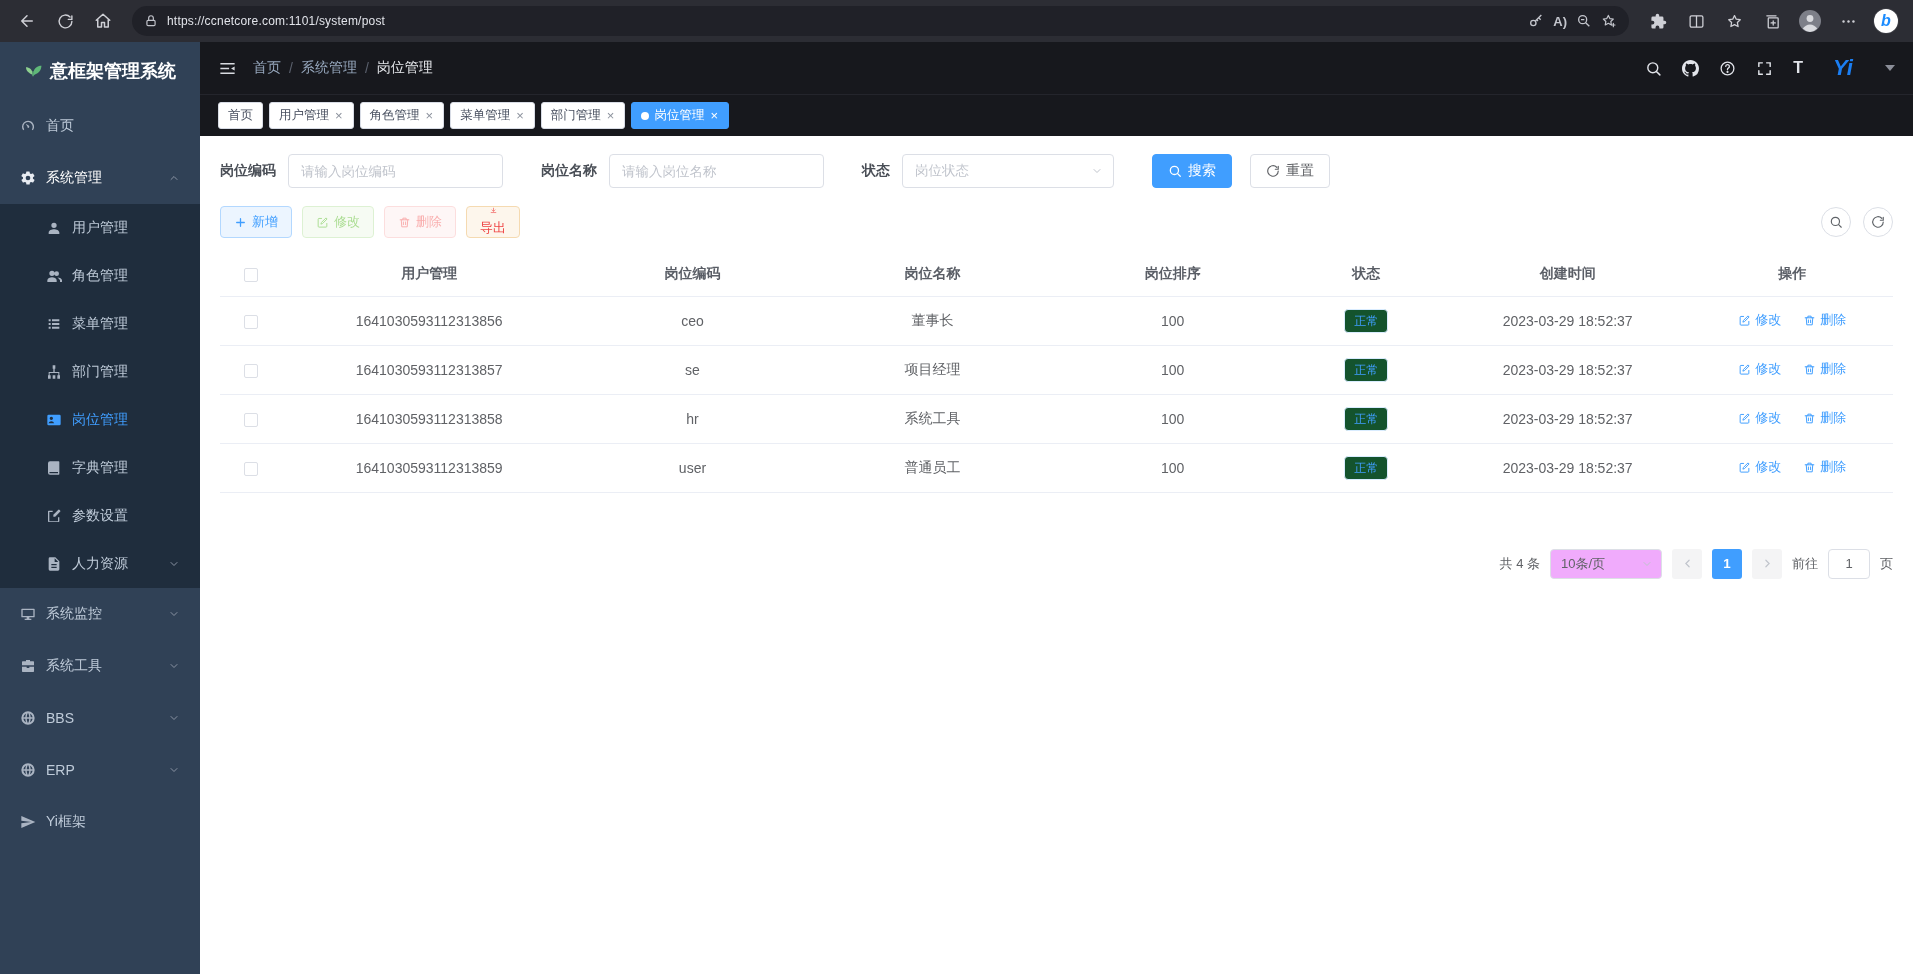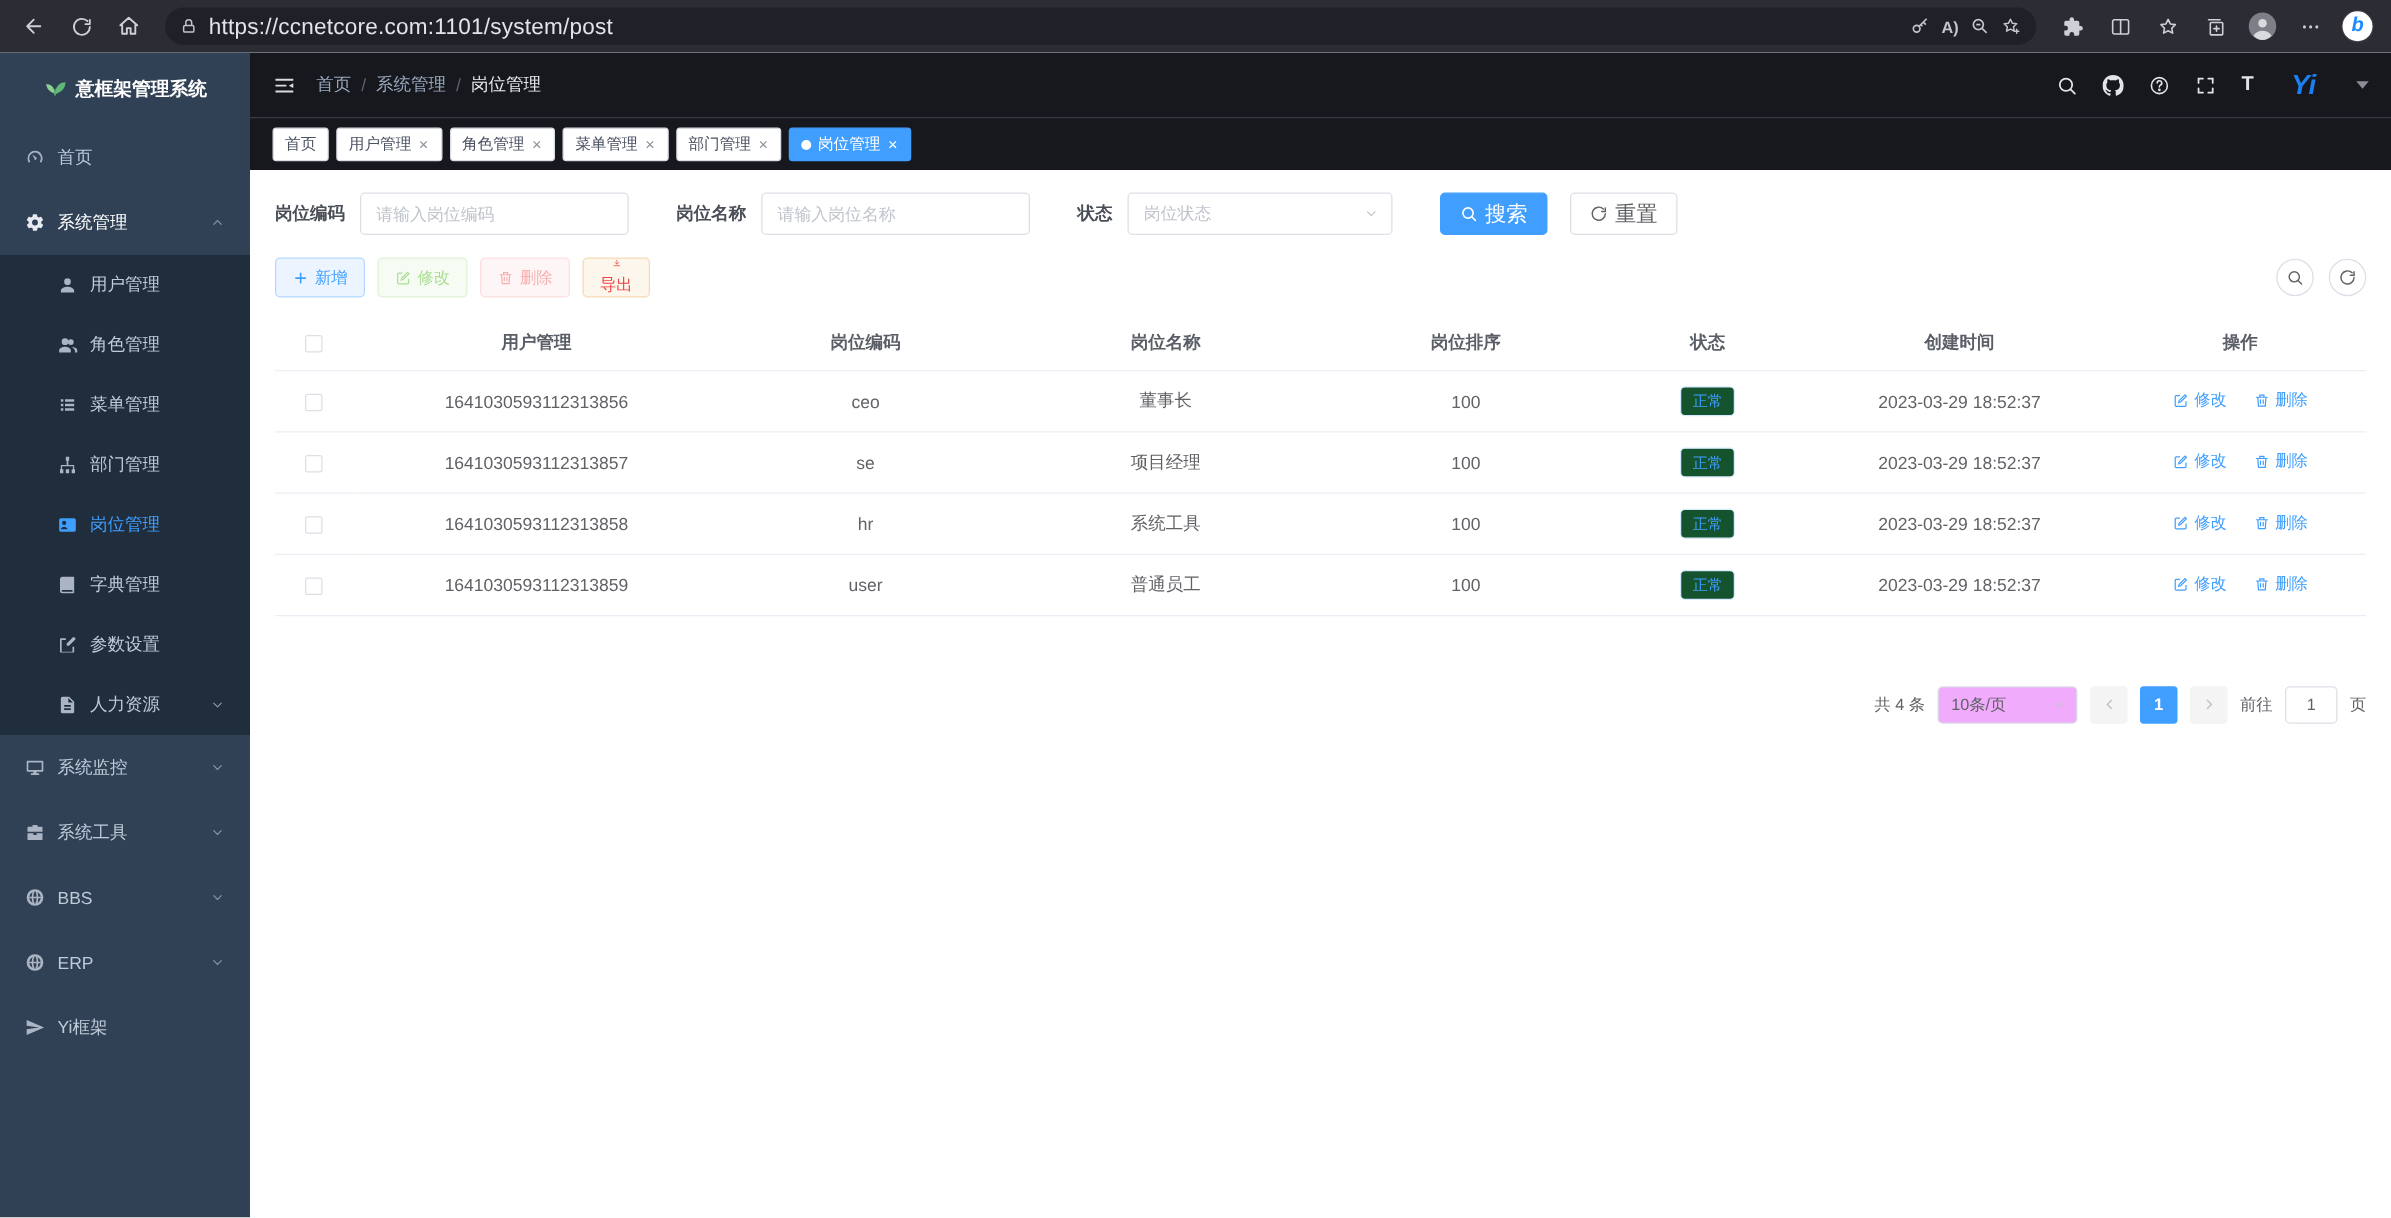--- a/index.html
+++ b/index.html
@@ -9,35 +9,35 @@
 
   
   .browser-bar { height:42px; background:#2c2d34; display:flex; align-items:center;
     padding:0 10px; gap:4px; flex:0 0 auto; }
   .bbtn { width:34px; height:32px; display:flex; align-items:center; justify-content:center;
     color:#cfd0d6; border-radius:4px; cursor:pointer; flex:0 0 auto; }
   .bbtn svg { display:block; }
   .address-bar { flex:1; height:30px; background:#202128; border-radius:15px; display:flex;
     align-items:center; padding:0 12px; gap:9px; color:#e2e4ea; font-size:14px; margin:0 8px; min-width:0; }
   .address-bar .abtn { display:flex; align-items:center; color:#c3c5cc; cursor:pointer; }
-  .address-url { flex:1; white-space:nowrap; overflow:hidden; font-size:18px; letter-spacing:.2px; }
+  .address-url { flex:1; white-space:nowrap; overflow:hidden; font-size:12px; letter-spacing:.2px; }
   .read-aloud { font-size:13px; font-weight:700; color:#c3c5cc; }
   .avatar-btn svg { border-radius:50%; }
   .bing { width:24px; height:24px; border-radius:50%; background:#fff;
     display:flex; align-items:center; justify-content:center; font-weight:700; font-style:italic;
     color:#1b8cff; font-size:16px; box-shadow:0 0 0 1px #3a3b42; }
 
   
   .app-row { flex:1; display:flex; min-height:0; }
 
   
   .sidebar { width:200px; background:#304156; color:#bfcbd9; flex:0 0 auto; display:flex;
     flex-direction:column; font-size:14px; overflow:hidden; }
   .logo-row { height:58px; display:flex; align-items:center; justify-content:center; gap:8px;
-    color:#fff; font-weight:700; font-size:15px; flex:0 0 auto; }
+    color:#fff; font-weight:700; font-size:18px; flex:0 0 auto; }
   .menu-item { height:52px; display:flex; align-items:center; padding:0 20px; gap:10px;
     cursor:pointer; color:#bfcbd9; flex:0 0 auto; }
   .menu-item .mi { width:16px; height:16px; display:inline-flex; color:#aab4c2; }
   .menu-item .mi svg { width:16px; height:16px; }
   .menu-item .chev { margin-left:auto; color:#8a93a3; display:flex; }
   .menu-item.parent-active { color:#ffffff; }
   .menu-item.parent-active .mi { color:#e8ecf2; }
   .submenu { background:#1f2d3d; }
   .submenu .menu-item { height:48px; padding-left:46px; }
   .menu-item.active { color:#409eff; }
@@ -79,21 +79,21 @@
   .filter-row { display:flex; align-items:center; margin-bottom:18px; }
   .f-group { display:flex; align-items:center; margin-right:38px; }
   .f-label { font-size:14px; font-weight:700; color:#4a4f57; margin-right:12px; white-space:nowrap; }
   .f-input { width:215px; height:34px; border:1px solid #dcdfe6; border-radius:4px; padding:0 12px;
     font-size:13.5px; color:#606266; outline:none; background:#fff; }
   .f-input::placeholder { color:#c0c4cc; }
   .f-select { width:212px; height:34px; border:1px solid #dcdfe6; border-radius:4px; padding:0 10px 0 12px;
     display:flex; align-items:center; justify-content:space-between; color:#c0c4cc; font-size:13.5px;
     cursor:pointer; background:#fff; }
   .f-select .chev { color:#c0c4cc; display:flex; }
-  .btn { height:34px; padding:0 15px; border-radius:4px; font-size:17px; display:inline-flex;
+  .btn { height:34px; padding:0 15px; border-radius:4px; font-size:14px; display:inline-flex;
     align-items:center; gap:6px; cursor:pointer; border:1px solid transparent; }
   .btn-primary { background:#409eff; color:#fff; border-color:#409eff; margin-right:18px; }
   .btn-default { background:#fff; color:#606266; border-color:#dcdfe6; }
 
   .toolbar { display:flex; align-items:center; margin-bottom:14px; }
   .btn-plain { height:32px; padding:0 13px; border-radius:4px; font-size:13px; display:inline-flex;
     align-items:center; gap:5px; margin-right:10px; border:1px solid; cursor:pointer; background:#fff; }
   .btn-add    { background:#ecf5ff; border-color:#b3d8ff; color:#409eff; }
   .btn-modify { background:#f0f9eb; border-color:#c2e7b0; color:#67c23a; opacity:.55; cursor:not-allowed; }
   .btn-delete { background:#fef0f0; border-color:#fbc4c4; color:#f56c6c; opacity:.55; cursor:not-allowed; }

